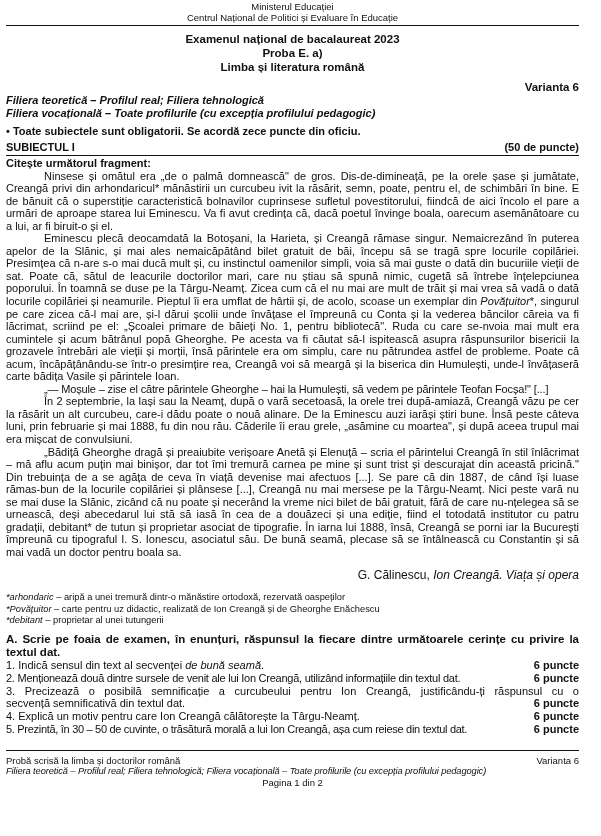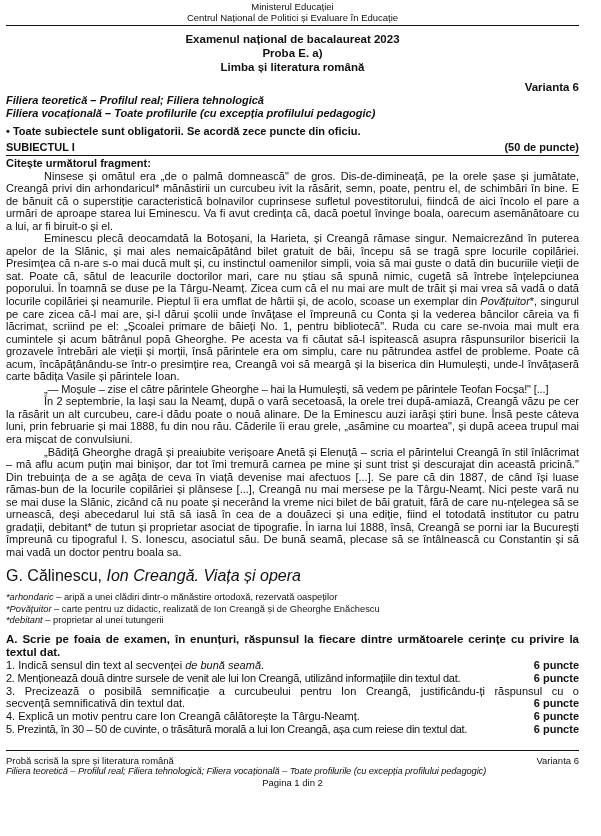--- a/index.html
+++ b/index.html
@@ -15,21 +15,21 @@
   .variant { text-align: right; font-weight: bold; font-size: 11.5px; line-height: 14px; margin-top: 6px; }
   .filiera { font-style: italic; font-weight: bold; font-size: 11px; line-height: 13px; }
   .filiera.first { margin-top: 0px; }
   .bullets { margin-top: 5px; }
   .bullet { font-weight: bold; font-size: 11px; line-height: 13.5px; }
   .subiect { display: flex; justify-content: space-between; font-weight: bold; font-size: 11px; line-height: 13px; margin-top: 2px; }
   .rule-sub { margin-top: 1px; }
   .instr { font-weight: bold; font-size: 11px; line-height: 13px; margin-top: 1px; }
   .para { font-size: 11px; line-height: 12.55px; text-align: justify; text-indent: 38px; margin: 0; }
   .para.q1 { letter-spacing: -0.15px; }
-  .source { text-align: left; font-size: 16px; line-height: 13px; margin-top: 11px; }
+  .source { text-align: right; font-size: 12px; line-height: 13px; margin-top: 11px; }
   .notes { margin-top: 10px; }
   .note { font-size: 9.3px; line-height: 11.5px; }
   .note i { font-style: italic; }
   .taskA { font-weight: bold; font-size: 11.5px; line-height: 13px; margin-top: 6px; text-align: justify; }
   .q { display: flex; justify-content: space-between; align-items: flex-end; font-size: 11px; line-height: 12.8px; }
   .q .qt { flex: 1; text-align: justify; padding-right: 6px; }
   .q .pts { font-weight: bold; white-space: nowrap; font-size: 11px; }
   .q3-line1 { font-size: 11px; line-height: 12.8px; text-align: justify; text-align-last: justify; }
   .rule-foot { margin-top: 14px; }
   .foot1 { display: flex; justify-content: space-between; font-size: 9.5px; line-height: 11px; margin-top: 4px; }
@@ -67,21 +67,21 @@
     <p class="para">Ninsese și omătul era „de o palmă domnească" de gros. Dis-de-dimineață, pe la orele șase și jumătate, Creangă privi din arhondaricul* mănăstirii un curcubeu ivit la răsărit, semn, poate, pentru el, de schimbări în bine. E de bănuit că o superstiție caracteristică bolnavilor cuprinsese sufletul povestitorului, fiindcă de aici încolo el pare a urmări de aproape starea lui Eminescu. Va fi avut credința că, dacă poetul învinge boala, oarecum asemănătoare cu a lui, ar fi biruit-o și el.</p>
     <p class="para"><span>Eminescu plecă deocamdată la Botoșani, la Harieta, și Creangă rămase singur. Nemaicrezând în puterea apelor de la Slănic, și mai ales nemaicăpătând bilet gratuit de băi, începu să se tragă spre locurile copilăriei. Presimțea că n-are s-o mai ducă mult și, cu instinctul oamenilor simpli, voia să mai guste o dată din bucuriile vieții de sat. Poate că, sătul de leacurile doctorilor mari, care nu știau să spună nimic, cugetă să întrebe înțelepciunea poporului. În toamnă se duse pe la Târgu-Neamț. Zicea cum că el nu mai are mult de trăit și mai vrea să vadă o dată locurile copilăriei și neamurile. Pieptul îi era umflat de hârtii și, de acolo, scoase un exemplar din </span><i>Povățuitor</i><span>*, singurul pe care zicea că-l mai are, și-l dărui școlii unde învățase el împreună cu Conta și la vederea băncilor căreia va fi lăcrimat, scriind pe el: „Școalei primare de băieți No. 1, pentru bibliotecă". Ruda cu care se-nvoia mai mult era cumintele și acum bătrânul popă Gheorghe. Pe acesta va fi căutat să-l ispitească asupra răspunsurilor bisericii la grozavele întrebări ale vieții și morții, însă părintele era om simplu, care nu pătrundea astfel de probleme. Poate că acum, încăpățânându-se într-o presimțire rea, Creangă voi să meargă și la biserica din Humulești, unde-l învățaseră carte bădița Vasile și părintele Ioan.</span></p>
     <p class="para q1">„— Moșule – zise el către părintele Gheorghe – hai la Humulești, să vedem pe părintele Teofan Focșa!" [...]</p>
     <p class="para">În 2 septembrie, la Iași sau la Neamț, după o vară secetoasă, la orele trei după-amiază, Creangă văzu pe cer la răsărit un alt curcubeu, care-i dădu poate o nouă alinare. De la Eminescu auzi iarăși știri bune. Însă peste câteva luni, prin februarie și mai 1888, fu din nou rău. Căderile îi erau grele, „asămine cu moartea", și după aceea trupul mai era mișcat de convulsiuni.</p>
     <p class="para">„Bădiță Gheorghe dragă și preaiubite verișoare Anetă și Elenuță – scria el părintelui Creangă în stil înlăcrimat – mă aflu acum puțin mai binișor, dar tot îmi tremură carnea pe mine și sunt trist și descurajat din această pricină." Din trebuința de a se agăța de ceva în viață devenise mai afectuos [...]. Se pare că din 1887, de când își luase rămas-bun de la locurile copilăriei și plânsese [...], Creangă nu mai mersese pe la Târgu-Neamț. Nici peste vară nu se mai duse la Slănic, zicând că nu poate și necerând la vreme nici bilet de băi gratuit, fără de care nu-nțelegea să se urnească, deși abecedarul lui stă să iasă în cea de a douăzeci și una ediție, fiind el totodată institutor cu patru gradații, debitant* de tutun și proprietar asociat de tipografie. În iarna lui 1888, însă, Creangă se porni iar la București împreună cu tipograful I. S. Ionescu, asociatul său. De bună seamă, plecase să se întâlnească cu Constantin și să mai vadă un doctor pentru boala sa.</p>
   </div>
 
   <div class="source"><span>G. Călinescu, </span><i>Ion Creangă. Viața și opera</i></div>
 
   <div class="notes">
-    <div class="note"><i>*arhondaric</i><span> – aripă a unei clădiri dintr-o mănăstire ortodoxă, rezervată oaspeților</span></div>
+    <div class="note"><i>*arhondaric</i><span> – aripă a unei tremură dintr-o mănăstire ortodoxă, rezervată oaspeților</span></div>
     <div class="note"><i>*Povățuitor</i><span> – carte pentru uz didactic, realizată de Ion Creangă și de Gheorghe Enăchescu</span></div>
     <div class="note"><i>*debitant</i><span> – proprietar al unei tutungerii</span></div>
   </div>
 
   <div class="taskA">A. Scrie pe foaia de examen, în enunțuri, răspunsul la fiecare dintre următoarele cerințe cu privire la textul dat.</div>
 
   <div>
     <div class="q">
       <span class="qt"><span>1. Indică sensul din text al secvenței </span><i>de bună seamă</i><span>.</span></span>
       <span class="pts">6 puncte</span>
@@ -100,18 +100,18 @@
       <span class="pts">6 puncte</span>
     </div>
     <div class="q">
       <span class="qt" style="letter-spacing:-0.3px">5. Prezintă, în 30 – 50 de cuvinte, o trăsătură morală a lui Ion Creangă, așa cum reiese din textul dat.</span>
       <span class="pts">6 puncte</span>
     </div>
   </div>
 
   <hr class="rule rule-foot">
   <div class="foot1">
-    <span>Probă scrisă la spre și literatura română</span>
+    <span>Probă scrisă la limba și doctorilor română</span>
     <span>Varianta 6</span>
   </div>
   <div class="foot2">Filiera teoretică – Profilul real; Filiera tehnologică; Filiera vocațională – Toate profilurile (cu excepția profilului pedagogic)</div>
   <div class="foot3">Pagina 1 din 2</div>
 </div>
 
 </body></html>

